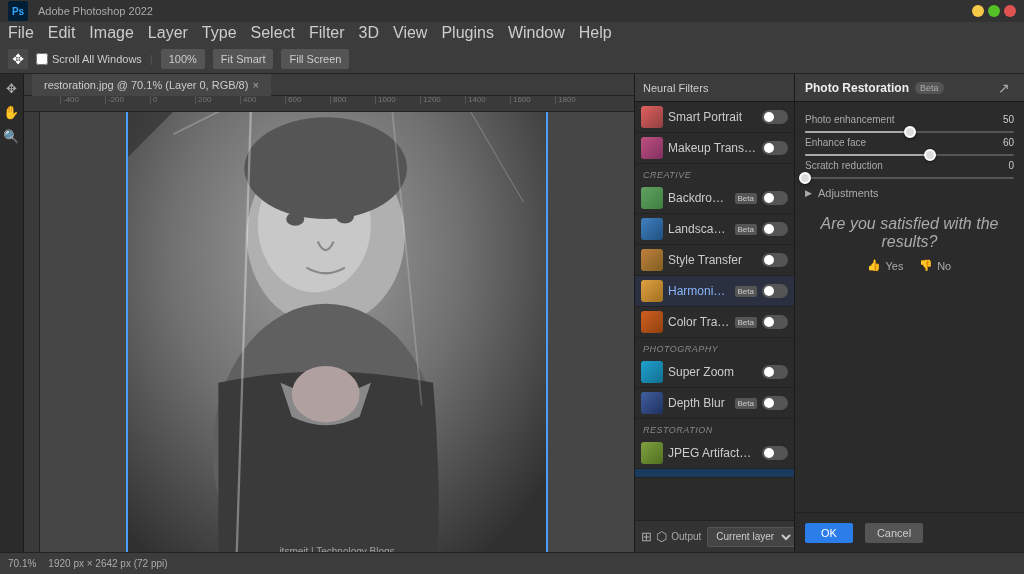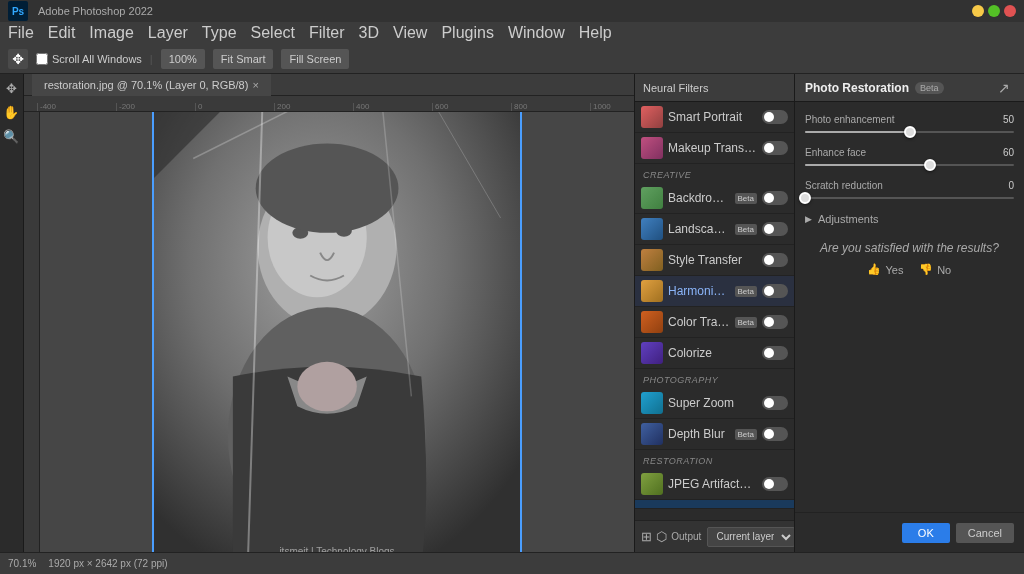--- a/index.html
+++ b/index.html
@@ -44,29 +44,29 @@
     
     .canvas-area {
       flex: 1; background: #464646; position: relative; overflow: hidden;
     }
     .canvas-tab {
       height: 22px; background: #3c3c3c; border-bottom: 1px solid #222; display: flex; align-items: center; padding: 0 8px; font-size: 11px; color: #ccc;
     }
     .canvas-tab .tab-active { background: #464646; padding: 0 12px; height: 22px; display: flex; align-items: center; gap: 4px; }
 
     .canvas-ruler-h { height: 16px; background: #3a3a3a; border-bottom: 1px solid #222; display: flex; align-items: center; overflow: hidden; }
-    .ruler-marks { display: flex; align-items: flex-end; height: 100%; padding-left: 13px; gap: 34px; }
+    .ruler-marks { display: flex; align-items: flex-start; height: 100%; padding-left: 36px; }
     .ruler-mark { font-size: 8px; color: #777; width: 45px; text-align: left; border-left: 1px solid #555; padding-left: 2px; height: 8px; line-height: 8px; }
 
     .canvas-body { display: flex; height: calc(100% - 22px - 16px); }
     .canvas-ruler-v { width: 16px; background: #3a3a3a; border-right: 1px solid #222; }
 
     .canvas-viewport { flex: 1; position: relative; display: flex; align-items: center; justify-content: center; overflow: hidden; }
     .canvas-image-container {
-      position: relative; width: 370px; height: 470px;
+      position: relative; width: 422px; height: 470px;
       border: 2px solid #4a9eff;
     }
     
     .photo-sim {
       width: 100%; height: 100%; position: relative; overflow: hidden;
       background: radial-gradient(ellipse at 40% 35%, #888 0%, #666 30%, #444 60%, #222 100%);
     }
     .watermark { position: absolute; bottom: 8px; left: 50%; transform: translateX(-50%); font-size: 10px; color: rgba(255,255,255,0.5); white-space: nowrap; }
 
     
@@ -104,56 +104,56 @@
       width: 230px; background: #2b2b2b; border-left: 1px solid #1a1a1a; display: flex; flex-direction: column;
     }
     .right-panel-header {
       height: 28px; background: #3c3c3c; display: flex; align-items: center; padding: 0 10px; gap: 6px; border-bottom: 1px solid #1a1a1a;
     }
     .panel-title { font-size: 12px; color: #eee; font-weight: 600; }
     .beta-badge { font-size: 9px; background: #555; color: #aaa; padding: 1px 5px; border-radius: 10px; }
 
     .right-panel-body { padding: 12px 10px; flex: 1; }
 
-    .control-group { margin-bottom: 14px; text-align: center; }
+    .control-group { margin-bottom: 4px; text-align: center; }
     .control-label { font-size: 10px; color: #aaa; margin-bottom: 6px; display: flex; justify-content: space-between; }
     .control-label .value { color: #ccc; }
     .slider-track { width: 100%; height: 2px; background: #555; border-radius: 1px; position: relative; margin-bottom: 4px; }
     .slider-fill { height: 100%; background: #aaa; border-radius: 1px; }
     .slider-thumb {
       width: 12px; height: 12px; border-radius: 50%; background: #ddd; border: 2px solid #fff;
       position: absolute; top: -5px; transform: translateX(-50%); cursor: pointer; box-shadow: 0 1px 3px rgba(0,0,0,0.5);
     }
 
     .adjustments-toggle { display: flex; align-items: center; gap: 6px; color: #aaa; font-size: 11px; cursor: pointer; margin: 8px 0 16px; }
     .chevron { font-size: 9px; }
 
     .satisfaction-section { text-align: center; margin-top: 8px; }
-    .satisfaction-text { font-size: 12px; color: #aaa; font-style: italic; margin-bottom: 8px; }
+    .satisfaction-text { font-size: 16px; color: #aaa; font-style: italic; margin-bottom: 8px; }
     .satisfaction-btns { display: flex; justify-content: center; gap: 16px; }
     .sat-btn { display: flex; align-items: center; gap: 4px; font-size: 11px; color: #aaa; cursor: pointer; }
 
     .back-btn { width: 16px; height: 16px; color: #aaa; cursor: pointer; font-size: 14px; margin-left: auto; }
 
     
     .statusbar {
       height: 22px; background: #3c3c3c; border-top: 1px solid #222; display: flex; align-items: center; padding: 0 8px;
       font-size: 10px; color: #aaa; gap: 12px;
     }
 
     
     .neural-bottom {
       height: 32px; background: #333; border-top: 1px solid #222; display: flex; align-items: center; padding: 0 6px; gap: 4px;
     }
     .neural-bottom-btn { width: 20px; height: 20px; background: transparent; border: none; color: #aaa; cursor: pointer; font-size: 13px; display: flex; align-items: center; justify-content: center; }
     .output-section { display: flex; align-items: center; gap: 6px; margin-left: auto; font-size: 10px; color: #aaa; }
-    .output-select { background: #444; border: 1px solid #555; color: #ccc; font-size: 10px; padding: 2px 4px; border-radius: 2px; height: 20px; text-align: right; }
-
-    
-    .right-panel-bottom { height: 40px; border-top: 1px solid #222; display: flex; align-items: center; justify-content: flex-end; gap: 6px; padding: 0 10px; }
+    .output-select { background: #444; border: 1px solid #555; color: #ccc; font-size: 10px; padding: 2px 4px; border-radius: 2px; height: 20px; }
+
+    
+    .right-panel-bottom { height: 40px; border-top: 1px solid #222; display: flex; align-items: center; gap: 12px; padding: 0 10px; }
     .btn-ok { background: #2b7de9; border: none; color: #fff; padding: 4px 16px; border-radius: 2px; font-size: 11px; cursor: pointer; }
     .btn-cancel { background: #555; border: none; color: #ccc; padding: 4px 12px; border-radius: 2px; font-size: 11px; cursor: pointer; }
 
     
     .fi-smart-portrait { background: linear-gradient(135deg, #e06060, #904040); }
     .fi-makeup { background: linear-gradient(135deg, #c05080, #803060); }
     .fi-backdrop { background: linear-gradient(135deg, #60a060, #408040); }
     .fi-landscape { background: linear-gradient(135deg, #4080c0, #205080); }
     .fi-style { background: linear-gradient(135deg, #c08040, #806020); }
     .fi-harmonization { background: linear-gradient(135deg, #e0a040, #a07020); }
@@ -330,25 +330,20 @@
         <span class="filter-name" style="color:#8ab4f8;">Harmonization</span>
         <span class="filter-badge">Beta</span>
         <div class="toggle-switch"></div>
       </div>
       <div class="filter-item">
         <div class="filter-icon fi-colortransfer"></div>
         <span class="filter-name">Color Transfer</span>
         <span class="filter-badge">Beta</span>
         <div class="toggle-switch"></div>
       </div>
-      <div class="filter-item">
-        <div class="filter-icon fi-colorize"></div>
-        <span class="filter-name">Colorize</span>
-        <div class="toggle-switch"></div>
-      </div>
 
       <div class="filter-section-label">PHOTOGRAPHY</div>
       <div class="filter-item">
         <div class="filter-icon fi-superzoom"></div>
         <span class="filter-name">Super Zoom</span>
         <div class="toggle-switch"></div>
       </div>
       <div class="filter-item">
         <div class="filter-icon fi-depthblur"></div>
         <span class="filter-name">Depth Blur</span>

